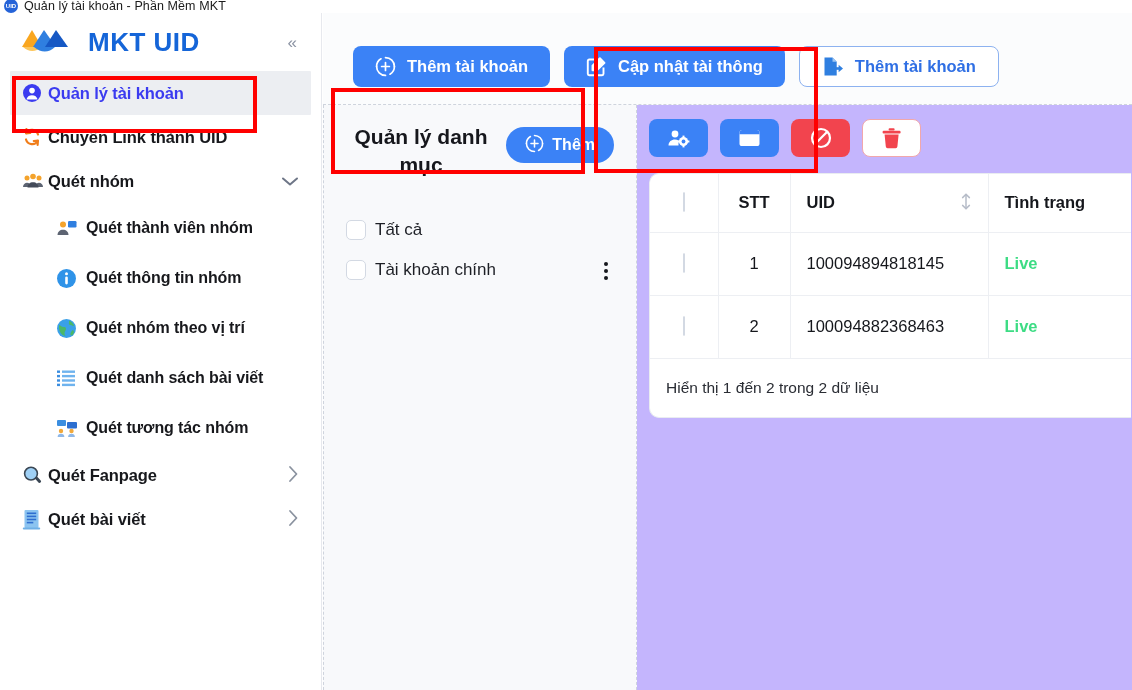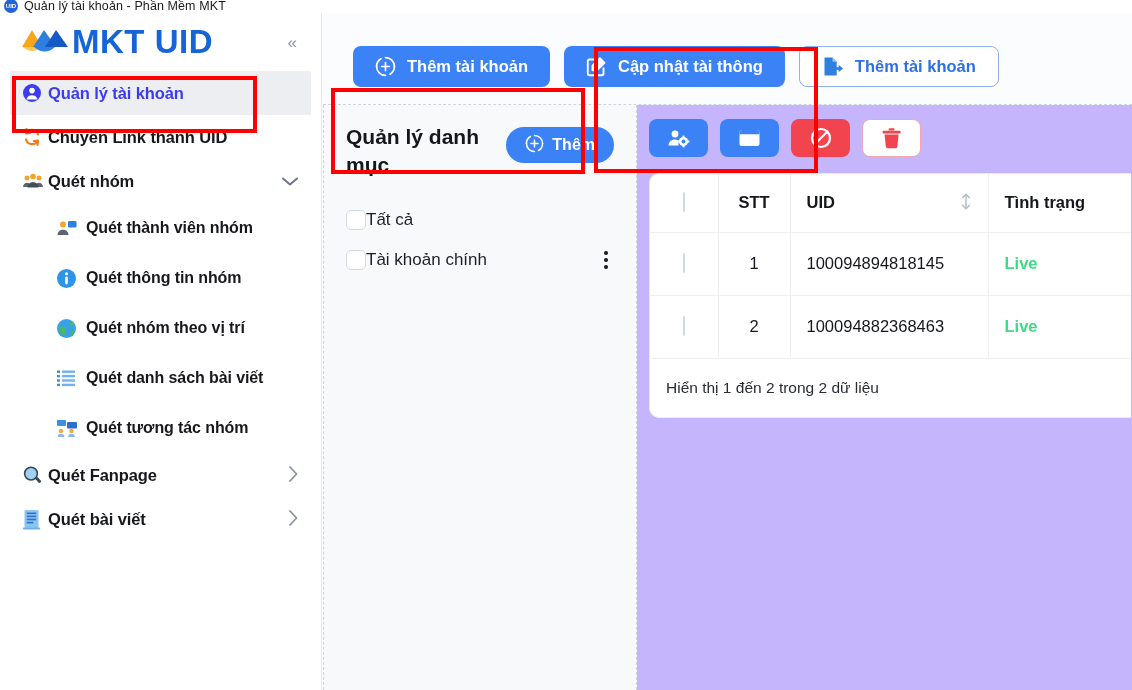--- a/index.html
+++ b/index.html
@@ -32,22 +32,22 @@
   .sidebar {
     position: absolute; left: 0; top: 13px; width: 322px; height: 677px;
     background: #ffffff; border-right: 1px solid #e7e9ee;
     overflow: hidden;
   }
   .logo-row {
     display: flex; align-items: center; height: 58px; padding: 0 18px 0 20px;
   }
   .logo-mark { width: 50px; height: 30px; flex: 0 0 auto; }
   .logo-text {
-    font-size: 33px; font-weight: bold; color: #1565d8;
-    letter-spacing: .5px; margin-left: 2px;
+    font-size: 26px; font-weight: bold; color: #1565d8;
+    letter-spacing: .5px; margin-left: 18px;
   }
   .collapse-btn {
     margin-left: auto; color: #8b93a3; font-size: 17px; line-height: 1;
     cursor: pointer; padding: 4px 6px;
   }
 
   .nav { padding: 0 10px; }
   .nav-item {
     display: flex; align-items: center; height: 44px;
     border-radius: 1px; padding: 0 12px; cursor: pointer;
@@ -97,32 +97,32 @@
   
   .body-split { display: flex; height: 585px; }
   .cat-panel {
     width: 314px; flex: 0 0 auto; border-right: 1px dashed #cfd4dd;
     border-left: 1px dashed #cfd4dd; background: #f8f9fb;
     padding: 18px 22px 0 22px;
   }
   .cat-head { display: flex; align-items: flex-start; gap: 8px; }
   .cat-title {
     font-size: 21px; font-weight: bold; color: #16171c;
-    line-height: 1.35; max-width: 150px;
+    line-height: 1.35; max-width: 150px; text-align: center;
   }
   .btn-add-small {
     margin-left: auto; margin-top: 4px;
     display: inline-flex; align-items: center; gap: 8px;
     background: #3b82f6; color: #fff; border-radius: 20px;
     height: 36px; padding: 0 19px; font-size: 16px; font-weight: bold;
     cursor: pointer; border: none;
   }
   .cat-list { margin-top: 20px; }
   .cat-row {
-    display: flex; align-items: center; height: 40px; gap: 0;
+    display: flex; align-items: flex-end; height: 40px; gap: 9px;
     position: relative;
   }
   .cbx {
     width: 20px; height: 20px; border: 1.5px solid #d3d9e3;
     border-radius: 5px; background: #fff; flex: 0 0 auto; cursor: pointer;
   }
   .cat-label { font-size: 17px; color: #1d1f25; }
   .kebab {
     margin-left: auto; color: #1b1d22; font-size: 19px; line-height: .55;
     letter-spacing: 0; cursor: pointer; padding-right: 6px;

